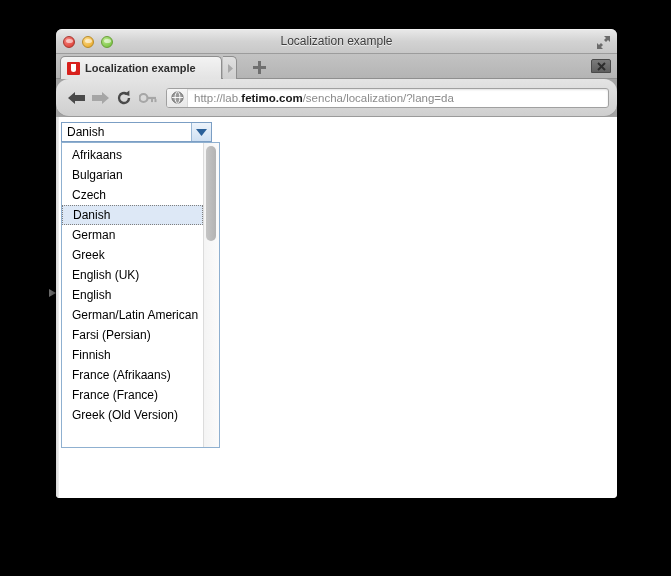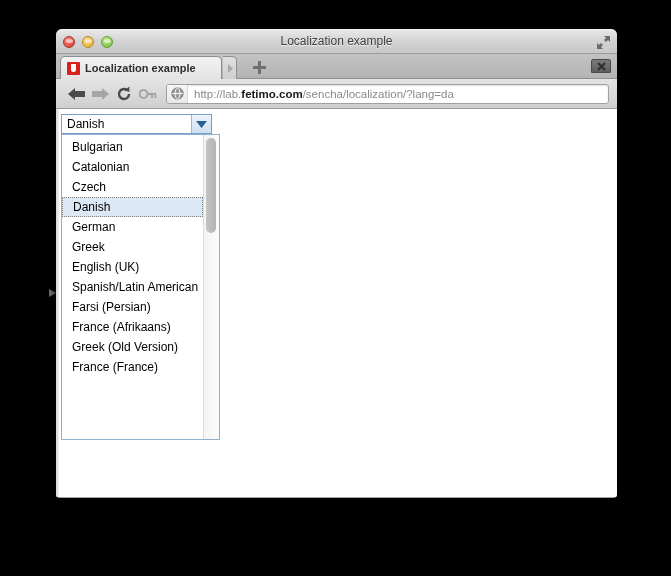--- a/index.html
+++ b/index.html
@@ -183,27 +183,28 @@
     box-sizing: border-box;
     display: flex;
     align-items: center;
     justify-content: center;
     cursor: pointer;
   }
 
   
   #navbar {
     position: relative;
-    height: 30px;
+    height: 38px;
     background: linear-gradient(to bottom, #e4e4e4 0%, #cfcfcf 100%);
     border-bottom: 1px solid #9a9a9a;
     box-sizing: border-box;
     display: flex;
     align-items: center;
     padding: 0 8px;
+    border-radius: 13px;
   }
 
   .nav-btn {
     width: 24px;
     height: 22px;
     display: flex;
     align-items: center;
     justify-content: center;
     cursor: pointer;
     flex: 0 0 auto;
@@ -464,32 +465,34 @@
         <div id="lang-select-value">Danish</div>
         <div id="lang-select-arrow">
           <svg width="11" height="7" viewBox="0 0 11 7">
             <polygon points="0,0 11,0 5.5,7" fill="#2a6099"></polygon>
           </svg>
         </div>
       </div>
 
       <div id="lang-dropdown">
         <div id="lang-options">
+            <div class="lang-option">Afrikaans</div>
             <div class="lang-option">Bulgarian</div>
-            <div class="lang-option">Catalonian</div>
             <div class="lang-option">Czech</div>
             <div class="lang-option selected">Danish</div>
             <div class="lang-option">German</div>
             <div class="lang-option">Greek</div>
             <div class="lang-option">English (UK)</div>
-            <div class="lang-option">Spanish/Latin American</div>
+            <div class="lang-option">English</div>
+            <div class="lang-option">German/Latin American</div>
             <div class="lang-option">Farsi (Persian)</div>
+            <div class="lang-option">Finnish</div>
             <div class="lang-option">France (Afrikaans)</div>
+            <div class="lang-option">France (France)</div>
             <div class="lang-option">Greek (Old Version)</div>
-            <div class="lang-option">France (France)</div>
           </div>
         <div id="dropdown-scrollbar">
           <div id="dropdown-thumb"></div>
         </div>
       </div>
     </div>
 
   </div>
 </div>
 

